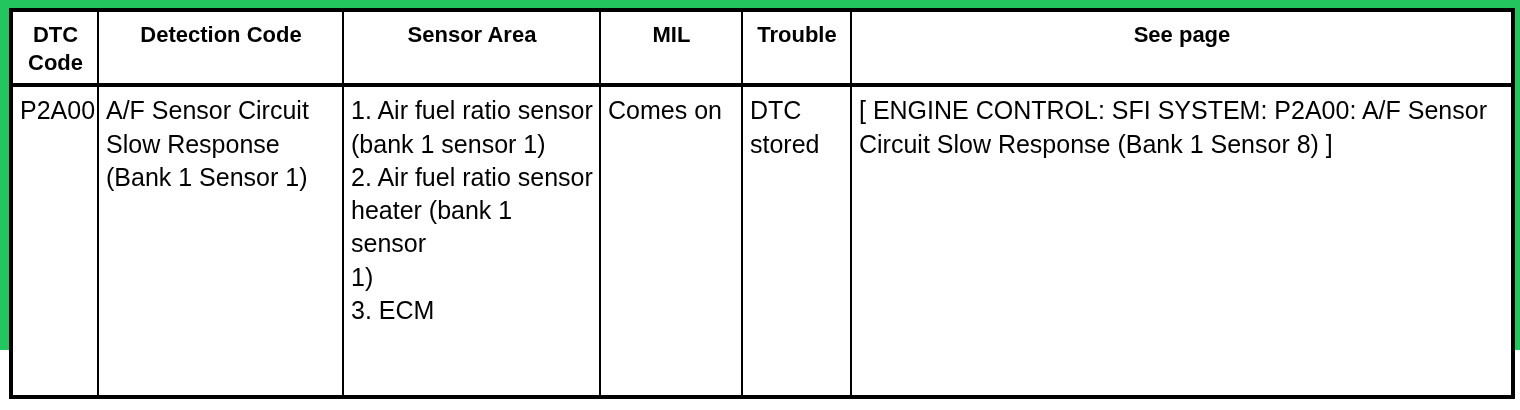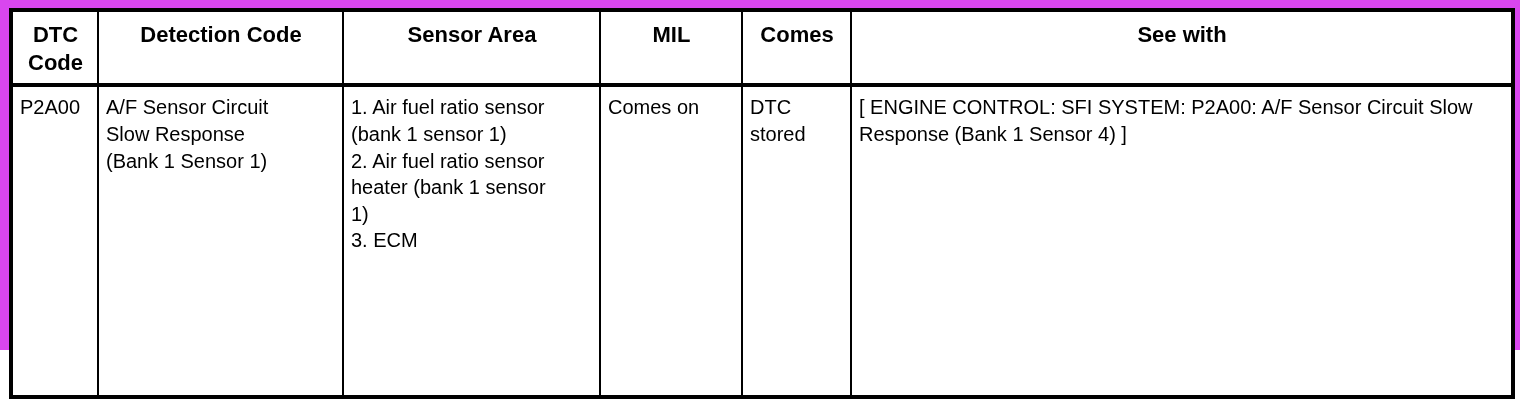--- a/index.html
+++ b/index.html
@@ -12,21 +12,21 @@
     height: 410px;
     font-family: "Liberation Sans", sans-serif;
     color: #000000;
     overflow: hidden;
   }
 
   .sheet {
     position: relative;
     width: 1520px;
     height: 350px;
-    background: #d946ef;
+    background: #22c55e;
   }
 
   
   .dtc-table {
     position: absolute;
     left: 9px;
     top: 8px;
     width: 1502px;      
     height: 391px;      
     border-collapse: collapse;
@@ -35,21 +35,21 @@
     background: #ffffff;
   }
 
   .dtc-table td,
   .dtc-table th {
     border-left: 2px solid #000000;
     border-right: 2px solid #000000;
     vertical-align: top;
     padding: 7px 6px 6px 7px;
     font-weight: normal;
-    font-size: 20px;
+    font-size: 25px;
     line-height: 1.33;
     text-align: left;
     background: #ffffff;
   }
 
   
   .hdr th {
     font-weight: bold;
     font-size: 22px;
     text-align: center;
@@ -105,39 +105,39 @@
       <col class="col-page">
     </colgroup>
 
     <thead>
       <tr class="hdr">
         <th>DTC
 Code</th>
         <th>Detection Code</th>
         <th>Sensor Area</th>
         <th>MIL</th>
-        <th>Comes</th>
-        <th>See with</th>
+        <th>Trouble</th>
+        <th>See page</th>
       </tr>
     </thead>
 
     <tbody>
       <tr class="row-1">
         <td class="multiline">P2A00</td>
         <td class="multiline">A/F Sensor Circuit
 Slow Response
 (Bank 1 Sensor 1)</td>
         <td class="multiline">1. Air fuel ratio sensor
 (bank 1 sensor 1)
 2. Air fuel ratio sensor
 heater (bank 1 sensor
 1)
 3. ECM</td>
         <td class="multiline">Comes on</td>
         <td class="multiline">DTC
 stored</td>
-        <td class="cell-page">[ ENGINE CONTROL: SFI SYSTEM: P2A00: A/F Sensor Circuit Slow Response (Bank 1 Sensor 4) ]</td>
+        <td class="cell-page">[ ENGINE CONTROL: SFI SYSTEM: P2A00: A/F Sensor Circuit Slow Response (Bank 1 Sensor 8) ]</td>
       </tr>
 
     </tbody>
   </table>
 
 </div>
 
 </body></html>

